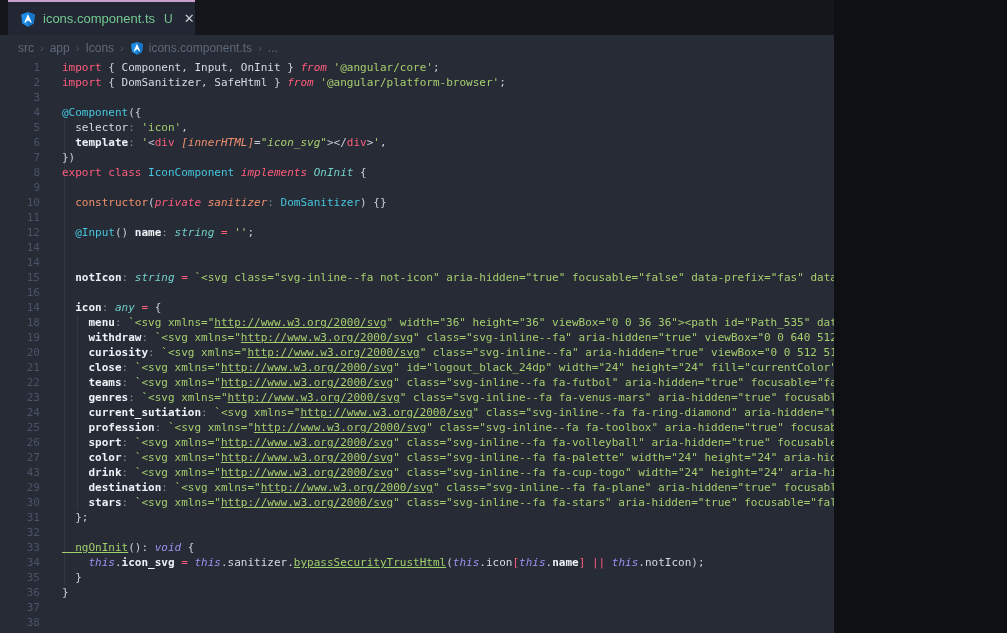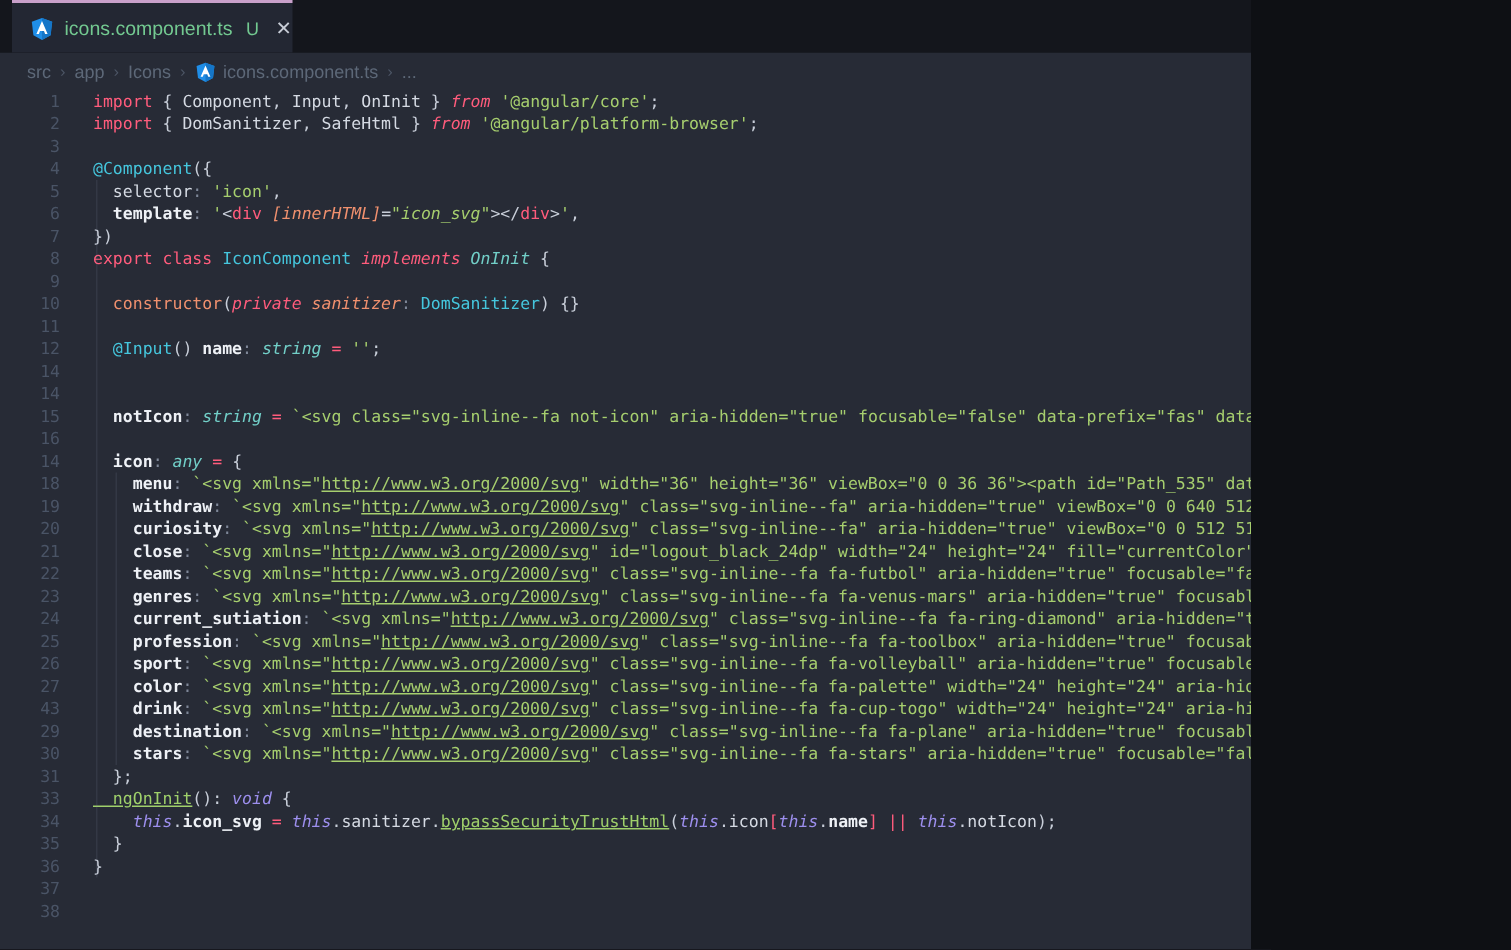--- a/index.html
+++ b/index.html
@@ -121,20 +121,21 @@
         <div class="code-row"><span class="ln">22</span><span class="code"><span class="tk-pr">    teams</span><span class="tk-g">: </span><span class="tk-s">`&lt;svg xmlns="</span><span class="tk-su">http://www.w3.org/2000/svg</span><span class="tk-s">" class="svg-inline--fa fa-futbol" aria-hidden="true" focusable="false" data-prefix="fass" data-icon="futb</span></span></div>
         <div class="code-row"><span class="ln">23</span><span class="code"><span class="tk-pr">    genres</span><span class="tk-g">: </span><span class="tk-s">`&lt;svg xmlns="</span><span class="tk-su">http://www.w3.org/2000/svg</span><span class="tk-s">" class="svg-inline--fa fa-venus-mars" aria-hidden="true" focusable="false" data-prefix="fas" data-icon="</span></span></div>
         <div class="code-row"><span class="ln">24</span><span class="code"><span class="tk-pr">    current_sutiation</span><span class="tk-g">: </span><span class="tk-s">`&lt;svg xmlns="</span><span class="tk-su">http://www.w3.org/2000/svg</span><span class="tk-s">" class="svg-inline--fa fa-ring-diamond" aria-hidden="true" focusable="false" data-prefix="fas</span></span></div>
         <div class="code-row"><span class="ln">25</span><span class="code"><span class="tk-pr">    profession</span><span class="tk-g">: </span><span class="tk-s">`&lt;svg xmlns="</span><span class="tk-su">http://www.w3.org/2000/svg</span><span class="tk-s">" class="svg-inline--fa fa-toolbox" aria-hidden="true" focusable="false" data-prefix="fass" data-icon</span></span></div>
         <div class="code-row"><span class="ln">26</span><span class="code"><span class="tk-pr">    sport</span><span class="tk-g">: </span><span class="tk-s">`&lt;svg xmlns="</span><span class="tk-su">http://www.w3.org/2000/svg</span><span class="tk-s">" class="svg-inline--fa fa-volleyball" aria-hidden="true" focusable="false" data-prefix="fas" data-icon="v</span></span></div>
         <div class="code-row"><span class="ln">27</span><span class="code"><span class="tk-pr">    color</span><span class="tk-g">: </span><span class="tk-s">`&lt;svg xmlns="</span><span class="tk-su">http://www.w3.org/2000/svg</span><span class="tk-s">" class="svg-inline--fa fa-palette" width="24" height="24" aria-hidden="true" focusable="false" data-prefi</span></span></div>
         <div class="code-row"><span class="ln">43</span><span class="code"><span class="tk-pr">    drink</span><span class="tk-g">: </span><span class="tk-s">`&lt;svg xmlns="</span><span class="tk-su">http://www.w3.org/2000/svg</span><span class="tk-s">" class="svg-inline--fa fa-cup-togo" width="24" height="24" aria-hidden="true" focusable="false" data-pref</span></span></div>
         <div class="code-row"><span class="ln">29</span><span class="code"><span class="tk-pr">    destination</span><span class="tk-g">: </span><span class="tk-s">`&lt;svg xmlns="</span><span class="tk-su">http://www.w3.org/2000/svg</span><span class="tk-s">" class="svg-inline--fa fa-plane" aria-hidden="true" focusable="false" data-prefix="fass" data-icon=</span></span></div>
         <div class="code-row"><span class="ln">30</span><span class="code"><span class="tk-pr">    stars</span><span class="tk-g">: </span><span class="tk-s">`&lt;svg xmlns="</span><span class="tk-su">http://www.w3.org/2000/svg</span><span class="tk-s">" class="svg-inline--fa fa-stars" aria-hidden="true" focusable="false" data-prefix="fass" data-icon="stars</span></span></div>
         <div class="code-row"><span class="ln">31</span><span class="code"><span class="tk-p">  };</span></span></div>
+        <div class="code-row"><span class="ln">32</span><span class="code"></span></div>
         <div class="code-row"><span class="ln">33</span><span class="code"><span class="tk-f">  ngOnInit</span><span class="tk-p">(): </span><span class="tk-vo">void</span><span class="tk-p"> {</span></span></div>
         <div class="code-row"><span class="ln">34</span><span class="code"><span class="tk-vo">    this</span><span class="tk-p">.</span><span class="tk-pr">icon_svg</span><span class="tk-k"> = </span><span class="tk-vo">this</span><span class="tk-p">.</span><span class="tk-v">sanitizer</span><span class="tk-p">.</span><span class="tk-f">bypassSecurityTrustHtml</span><span class="tk-p">(</span><span class="tk-vo">this</span><span class="tk-p">.</span><span class="tk-v">icon</span><span class="tk-k">[</span><span class="tk-vo">this</span><span class="tk-p">.</span><span class="tk-pr">name</span><span class="tk-k">]</span><span class="tk-k"> || </span><span class="tk-vo">this</span><span class="tk-p">.</span><span class="tk-v">notIcon</span><span class="tk-p">);</span></span></div>
         <div class="code-row"><span class="ln">35</span><span class="code"><span class="tk-p">  }</span></span></div>
         <div class="code-row"><span class="ln">36</span><span class="code"><span class="tk-p">}</span></span></div>
         <div class="code-row"><span class="ln">37</span><span class="code"></span></div>
         <div class="code-row"><span class="ln">38</span><span class="code"></span></div>
       </div>
   </div>
 
 </div>

